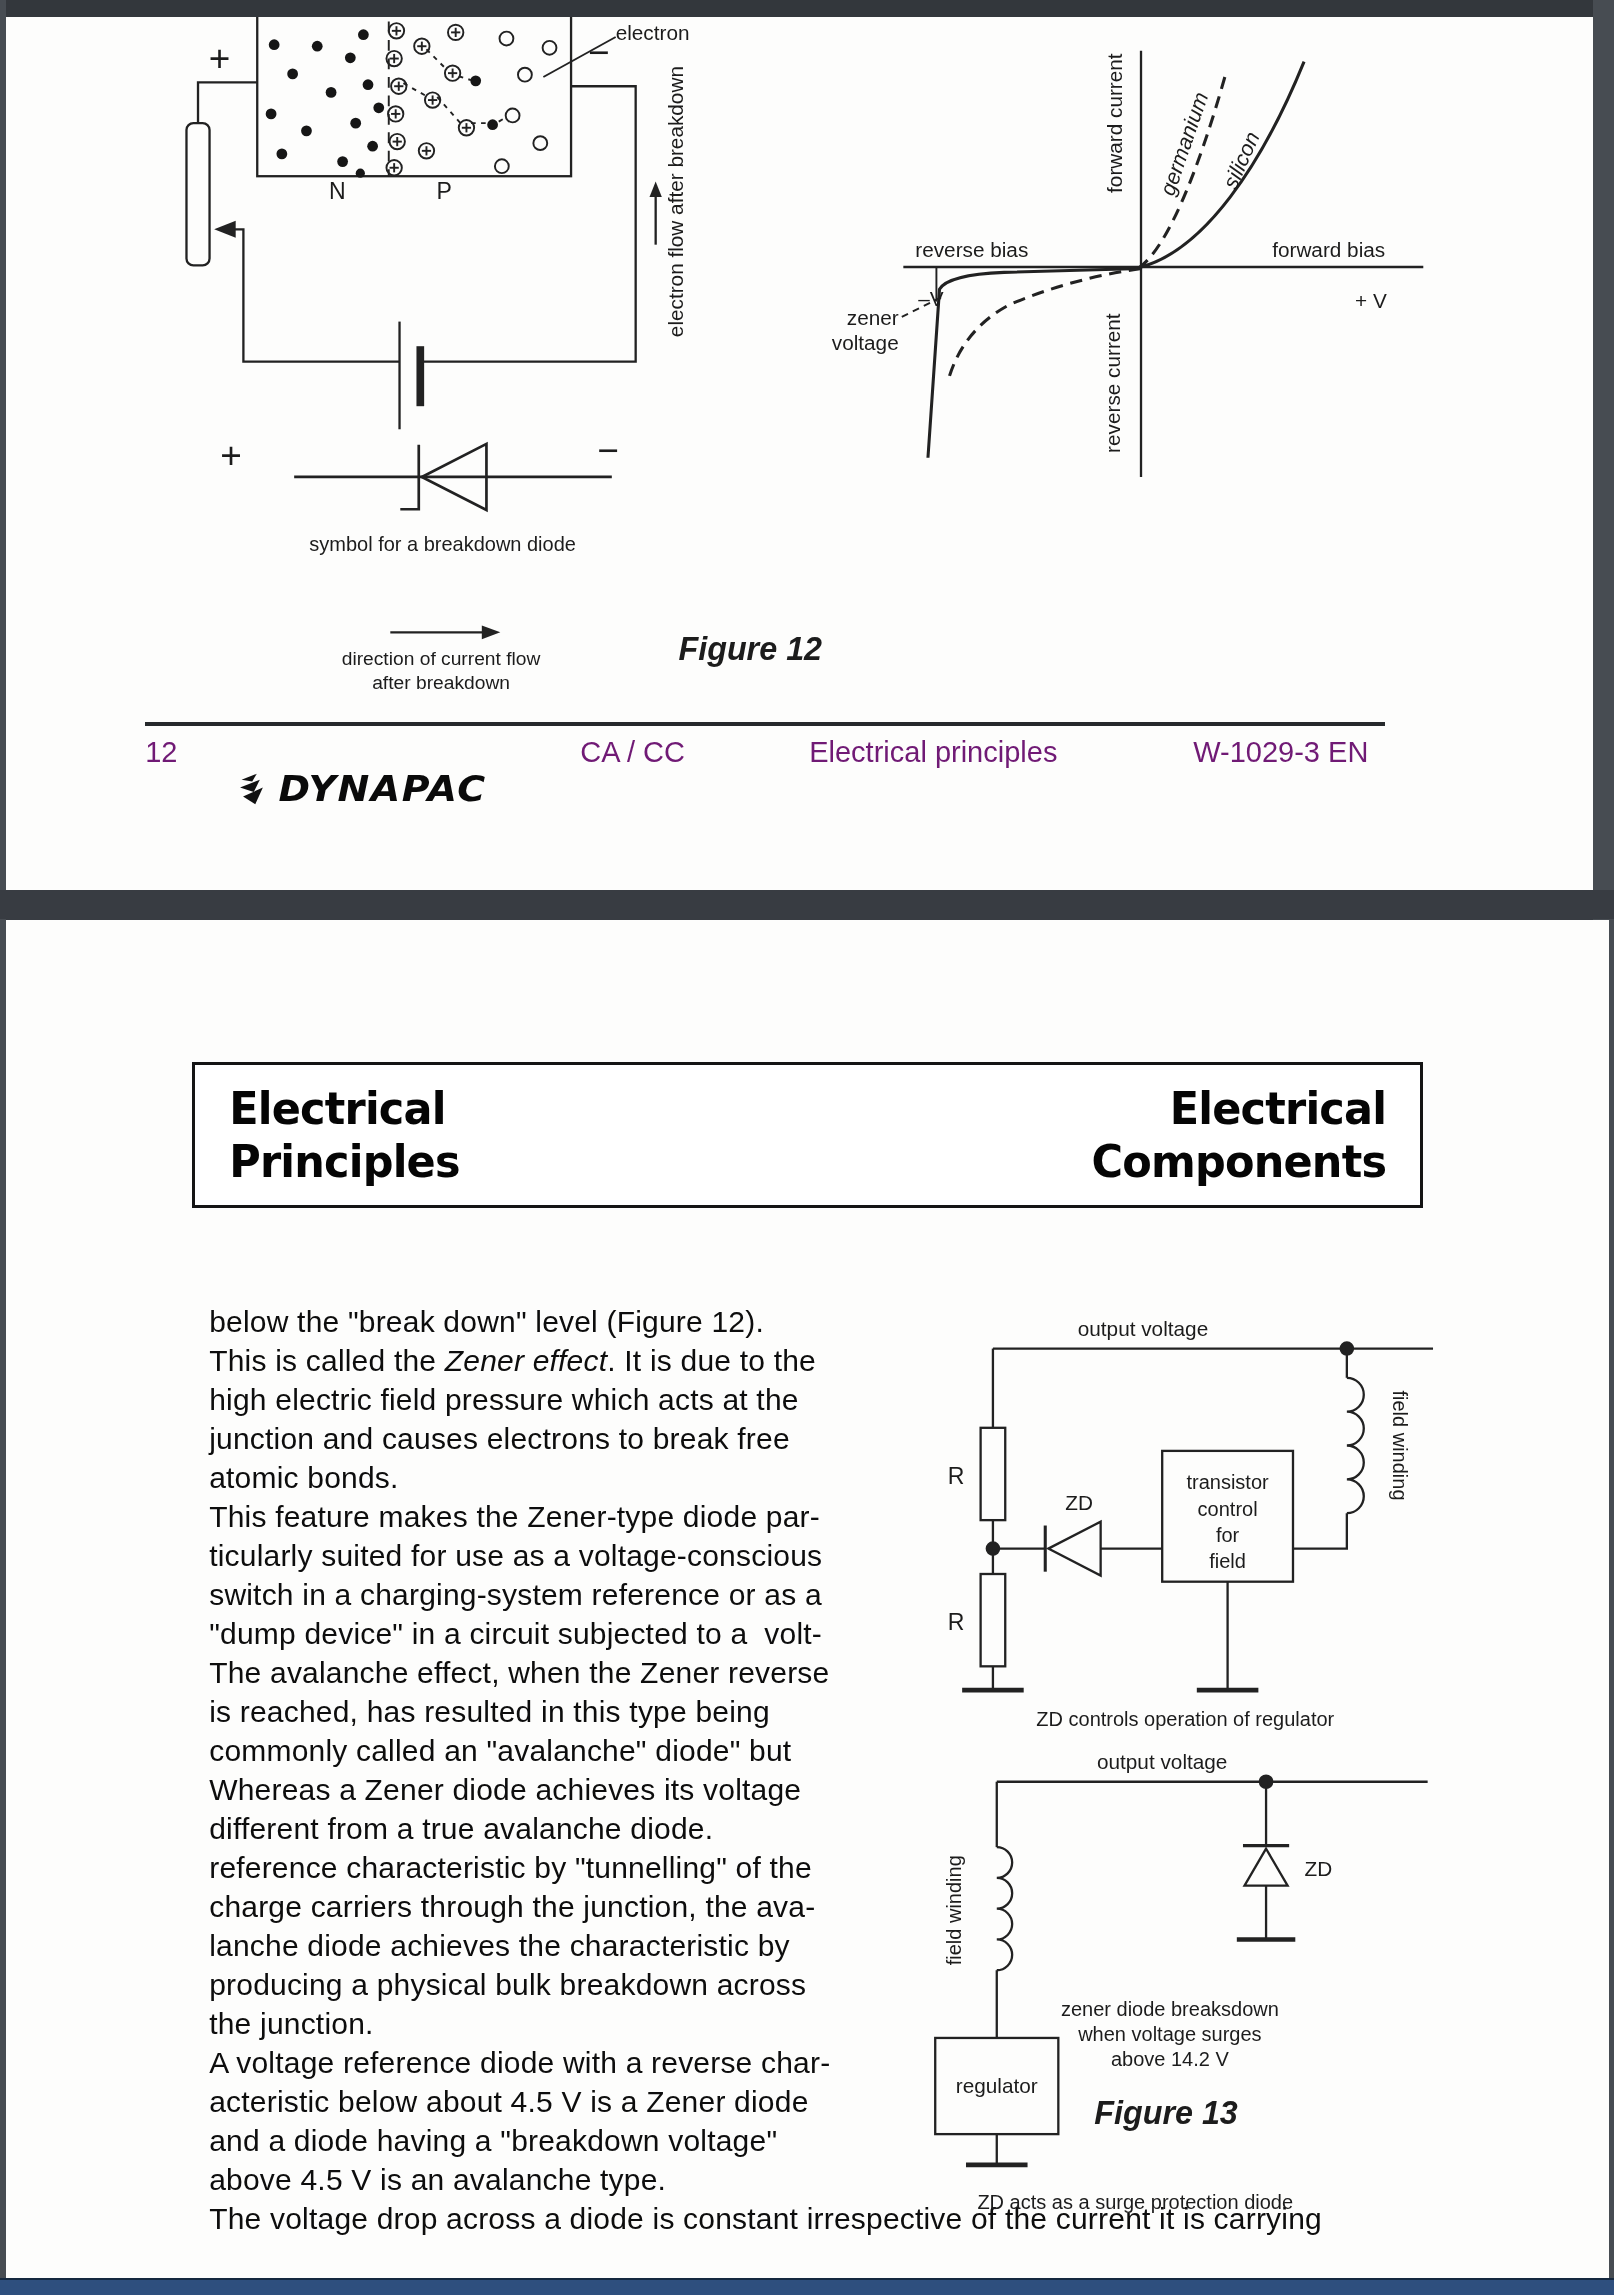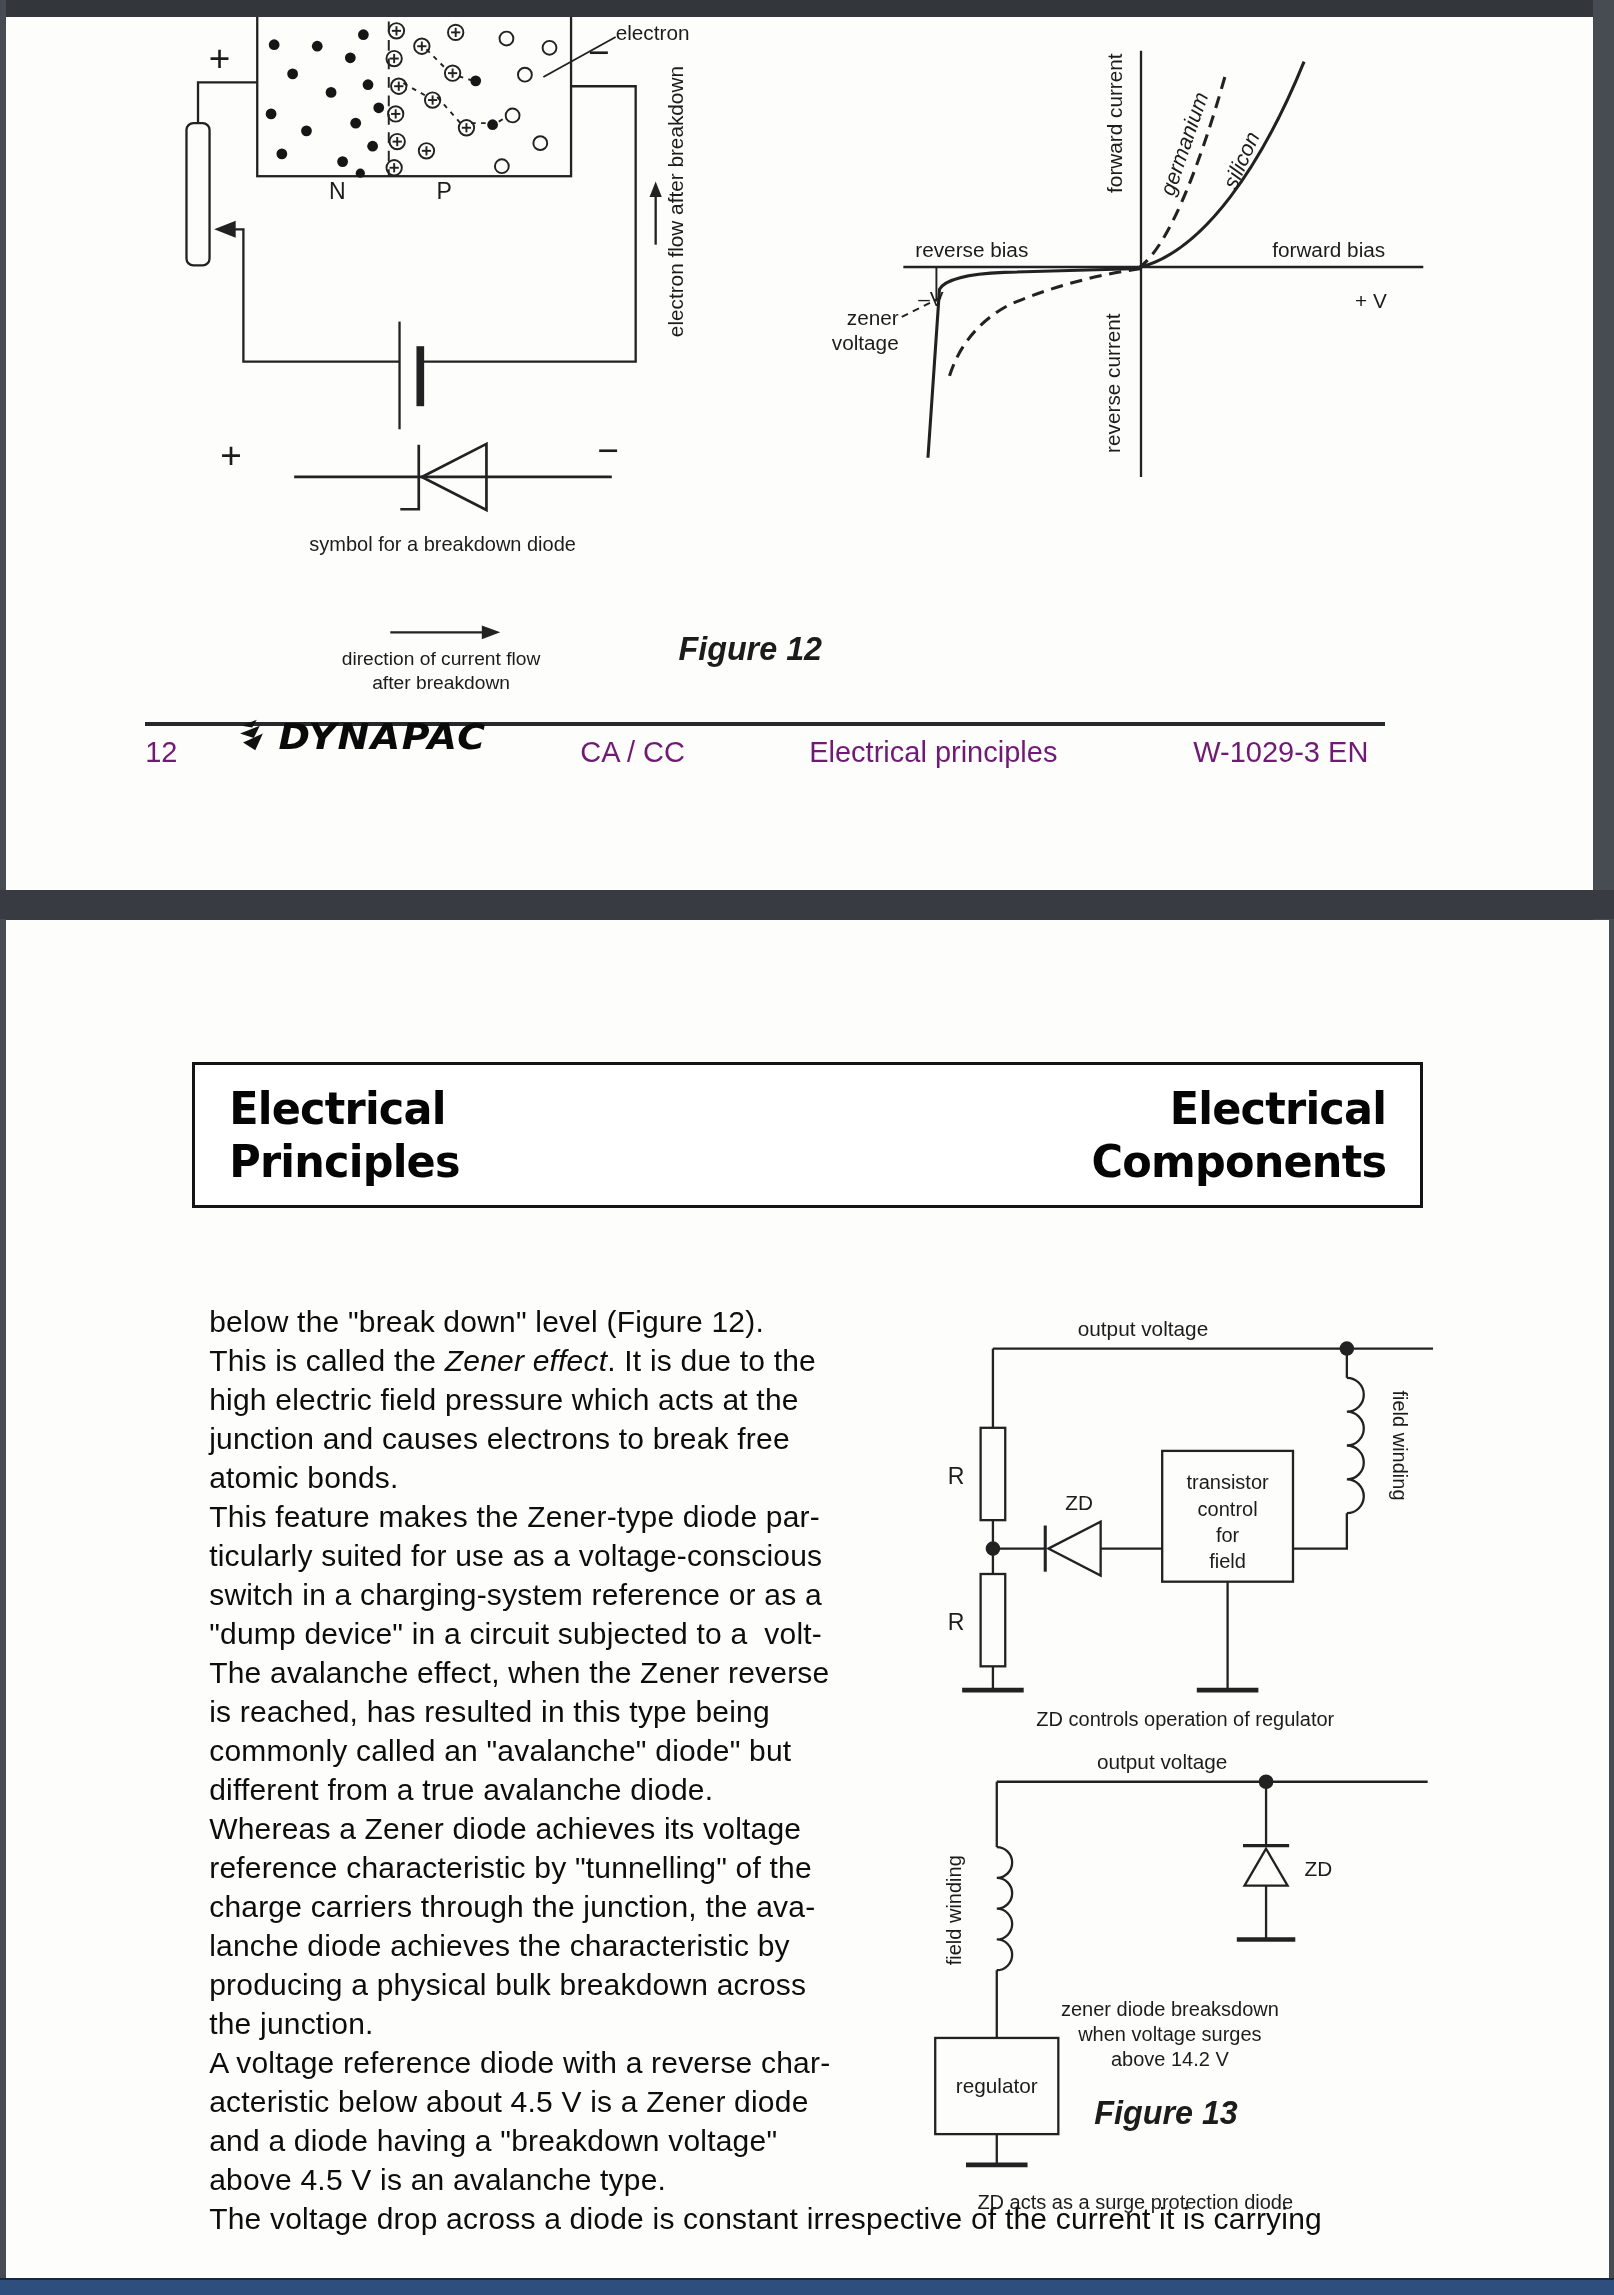--- a/index.html
+++ b/index.html
@@ -10,21 +10,21 @@
   .edge{position:absolute;top:0;height:2295px;background:#474c52;}
   .page{position:absolute;left:6.2px;width:1587px;background:#fdfdfc;}
   #page1{top:17px;height:873px;}
   #page2{top:920px;height:1358px;padding-left:16px;}
   .fig-svg{position:absolute;left:0;top:0;width:100%;height:100%;}
   svg text{fill:#1c1c1c;font-family:"Liberation Sans",sans-serif;}
   .sketch{stroke:#222;fill:none;}
   
   .footer-rule{position:absolute;left:139px;top:705px;width:1240px;height:3.8px;background:#26292c;}
   .footer-item{position:absolute;top:719px;font-size:29px;color:#701a75;}
-  .logo-wrap{position:absolute;left:231px;top:698px;display:flex;align-items:flex-start;gap:6.2px;}
+  .logo-wrap{position:absolute;left:231px;top:750px;display:flex;align-items:center;gap:6.2px;}
   .logo-text{font-family:"DejaVu Sans",sans-serif;font-weight:bold;font-style:italic;
     font-size:38px;letter-spacing:1.5px;color:#0a0a0a;transform:scaleY(.92);}
   
   .header-box{
     position:absolute;left:186px;top:142px;width:1231px;height:146px;border:3.1px solid #141414;
     box-sizing:border-box;display:flex;justify-content:space-between;align-items:center;
     padding:0 34px;background:#fff;
   }
   .header-title{font-family:"DejaVu Sans",sans-serif;font-weight:bold;font-size:43px;
     line-height:52px;color:#050505;letter-spacing:-0.8px;transform:scaleY(1.02);}
@@ -225,22 +225,22 @@
       <div class="body-line"><span>high electric field pressure which acts at the</span></div>
       <div class="body-line"><span>junction and causes electrons to break free</span></div>
       <div class="body-line"><span>atomic bonds.</span></div>
       <div class="body-line"><span>This feature makes the Zener-type diode par-</span></div>
       <div class="body-line"><span>ticularly suited for use as a voltage-conscious</span></div>
       <div class="body-line"><span>switch in a charging-system reference or as a</span></div>
       <div class="body-line"><span>"dump device" in a circuit subjected to a  volt-</span></div>
       <div class="body-line"><span>The avalanche effect, when the Zener reverse</span></div>
       <div class="body-line"><span>is reached, has resulted in this type being</span></div>
       <div class="body-line"><span>commonly called an "avalanche" diode" but</span></div>
+      <div class="body-line"><span>Whereas a Zener diode achieves its voltage</span></div>
       <div class="body-line"><span>different from a true avalanche diode.</span></div>
-      <div class="body-line"><span>Whereas a Zener diode achieves its voltage</span></div>
       <div class="body-line"><span>reference characteristic by "tunnelling" of the</span></div>
       <div class="body-line"><span>charge carriers through the junction, the ava-</span></div>
       <div class="body-line"><span>lanche diode achieves the characteristic by</span></div>
       <div class="body-line"><span>producing a physical bulk breakdown across</span></div>
       <div class="body-line"><span>the junction.</span></div>
       <div class="body-line"><span>A voltage reference diode with a reverse char-</span></div>
       <div class="body-line"><span>acteristic below about 4.5 V is a Zener diode</span></div>
       <div class="body-line"><span>and a diode having a "breakdown voltage"</span></div>
       <div class="body-line"><span>above 4.5 V is an avalanche type.</span></div>
       <div class="body-line"><span>The voltage drop across a diode is constant irrespective of the current it is carrying</span></div>

